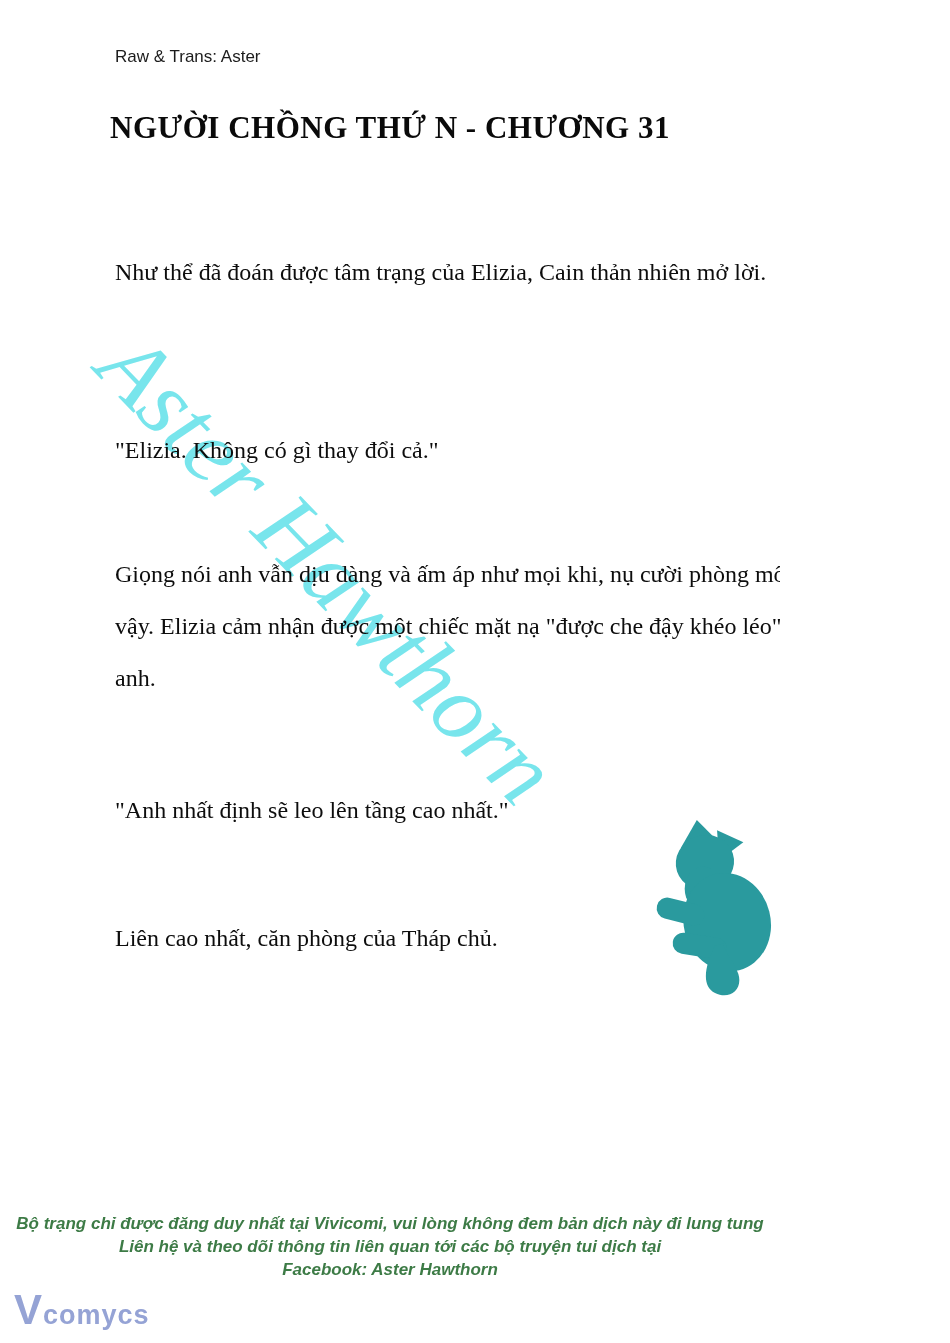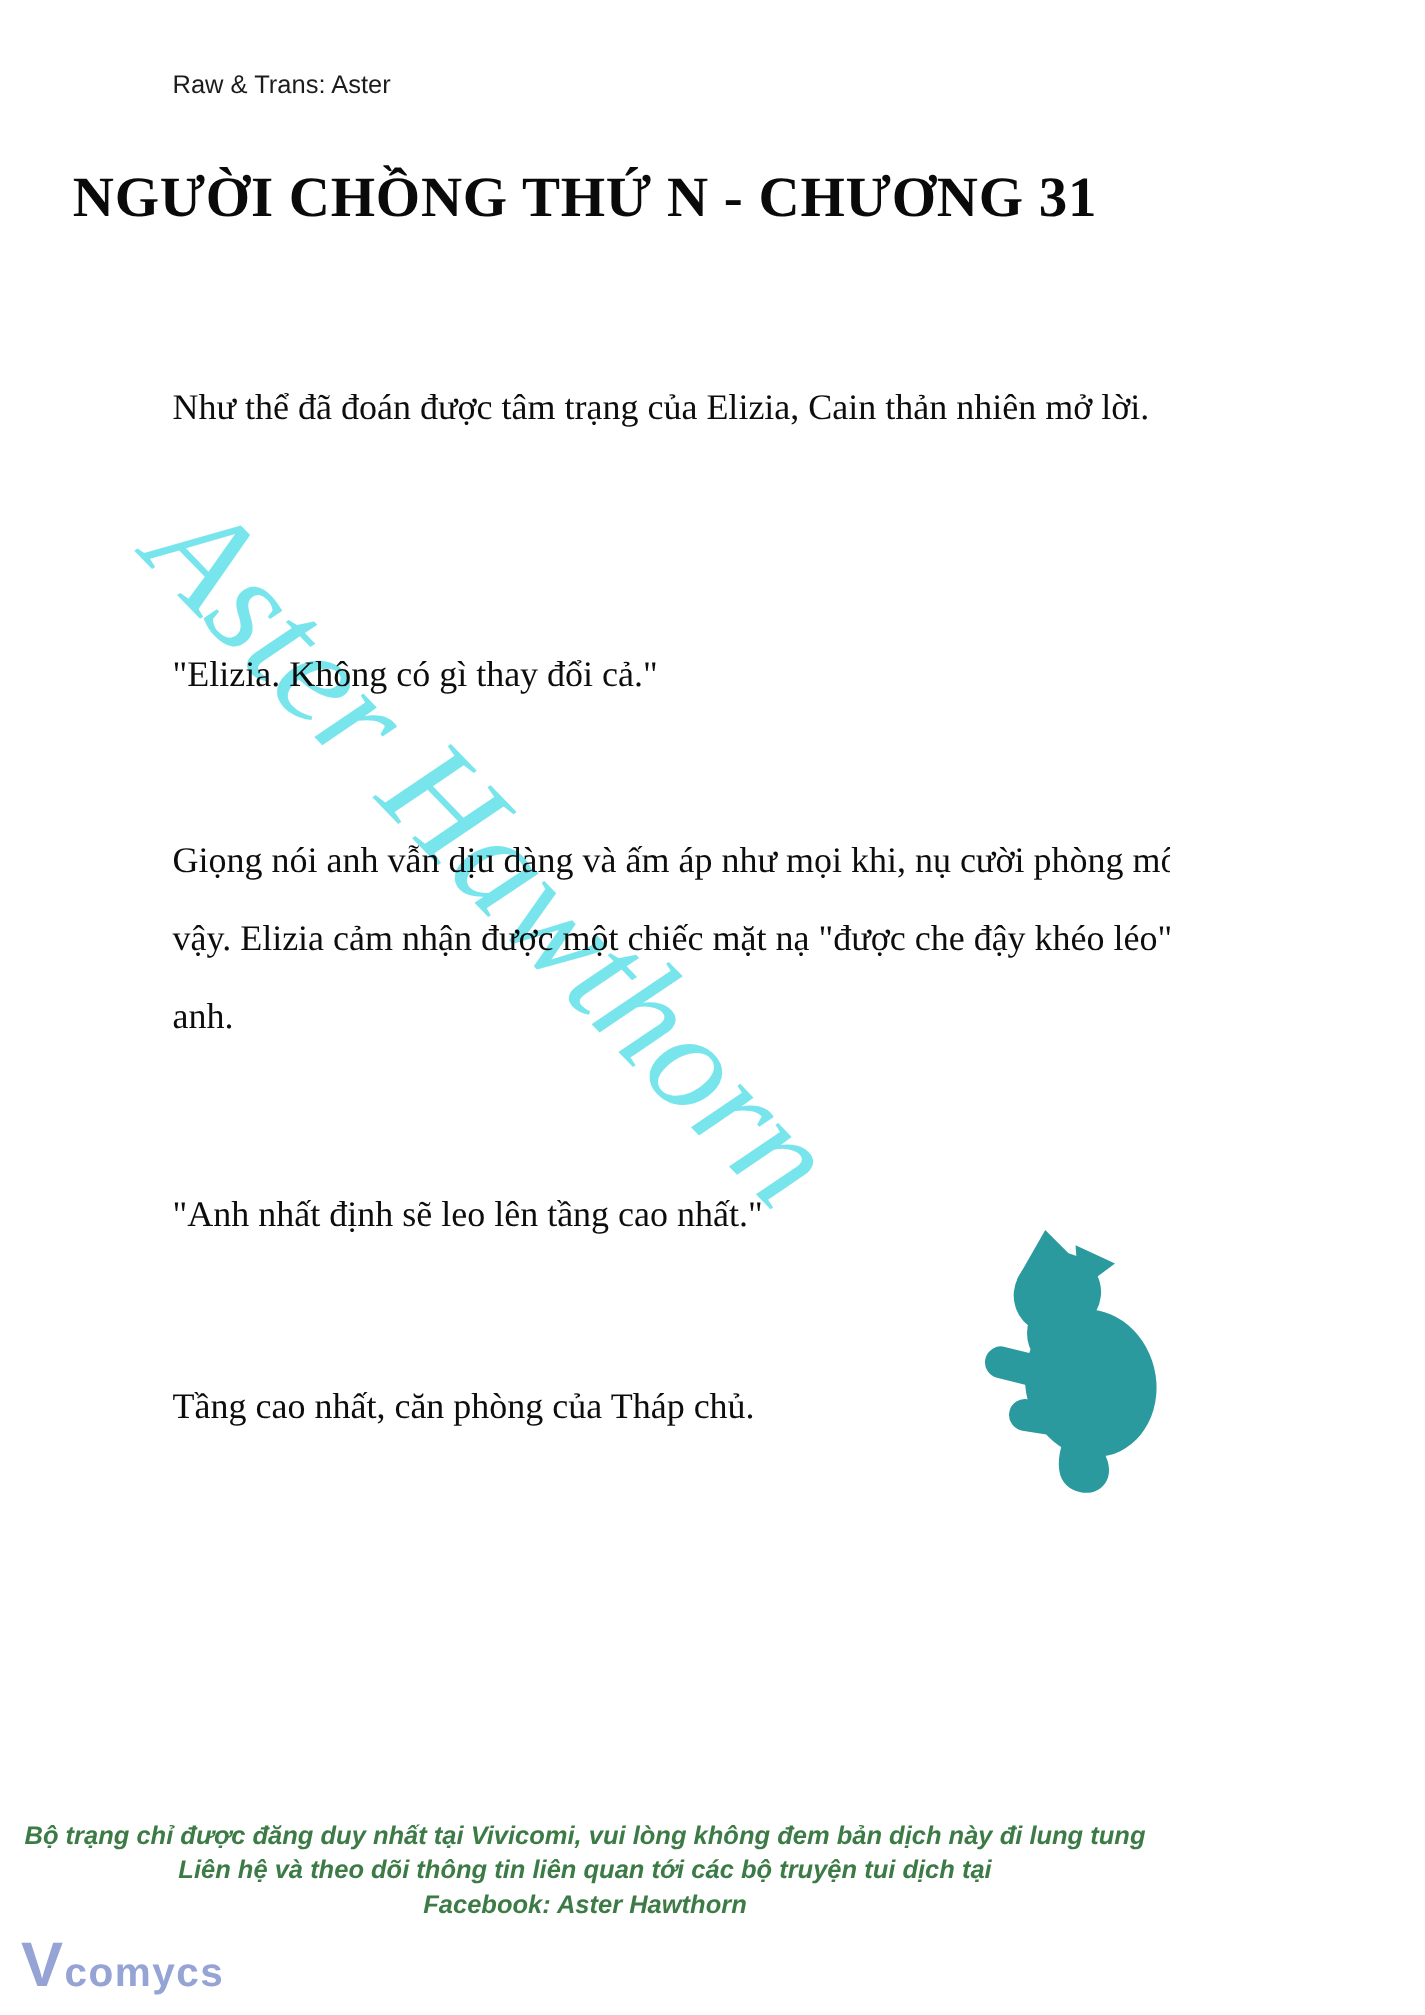--- a/index.html
+++ b/index.html
@@ -17,21 +17,21 @@
     font-family:"Liberation Sans", sans-serif;
     font-size:17px;
     color:#1c1c1c;
     z-index:3;
   }
   .title{
     position:absolute;
     left:0; right:0; top:110px;
     margin:0;
     text-align:center;
-    font-size:38px;
+    font-size:31px;
     font-weight:bold;
     color:#0a0a0a;
     letter-spacing:.5px;
     z-index:3;
   }
   .watermark{
     position:absolute;
     left:150px; top:316px;
     font-style:italic;
     font-size:95px;
@@ -111,21 +111,21 @@
     <ellipse cx="74" cy="103" rx="43" ry="49" transform="rotate(-14 74 103)"></ellipse>
     <rect x="4" y="82" width="48" height="21" rx="10.5" transform="rotate(14 28 92)"></rect>
     <rect x="20" y="116" width="54" height="21" rx="10.5" transform="rotate(9 47 126)"></rect>
     <path d="M62,126 C52,146 48,166 62,173 C76,180 90,170 85,154 C81,142 72,134 70,124 Z"></path>
   </svg>
 
   <p class="body-p p1">Như thể đã đoán được tâm trạng của Elizia, Cain thản nhiên mở lời.</p>
   <p class="body-p p2">"Elizia. Không có gì thay đổi cả."</p>
   <p class="body-p p3">Giọng nói anh vẫn dịu dàng và ấm áp như mọi khi, nụ cười phòng môi cũng vậy. Elizia cảm nhận được một chiếc mặt nạ "được che đậy khéo léo" từ anh.</p>
   <p class="body-p p4">"Anh nhất định sẽ leo lên tầng cao nhất."</p>
-  <p class="body-p p5">Tầng cao nhất, căn phòng của Tháp chủ.</p>
+  <p class="body-p p5">Liên cao nhất, căn phòng của Tháp chủ.</p>
 
   <div class="footer">
     <div class="footer-line">Bộ trạng chỉ được đăng duy nhất tại Vivicomi, vui lòng không đem bản dịch này đi lung tung</div>
     <div class="footer-line">Liên hệ và theo dõi thông tin liên quan tới các bộ truyện tui dịch tại</div>
     <div class="footer-line">Facebook: Aster Hawthorn</div>
   </div>
 
   <div class="logo">Vcomycs</div>
 
 </div>

